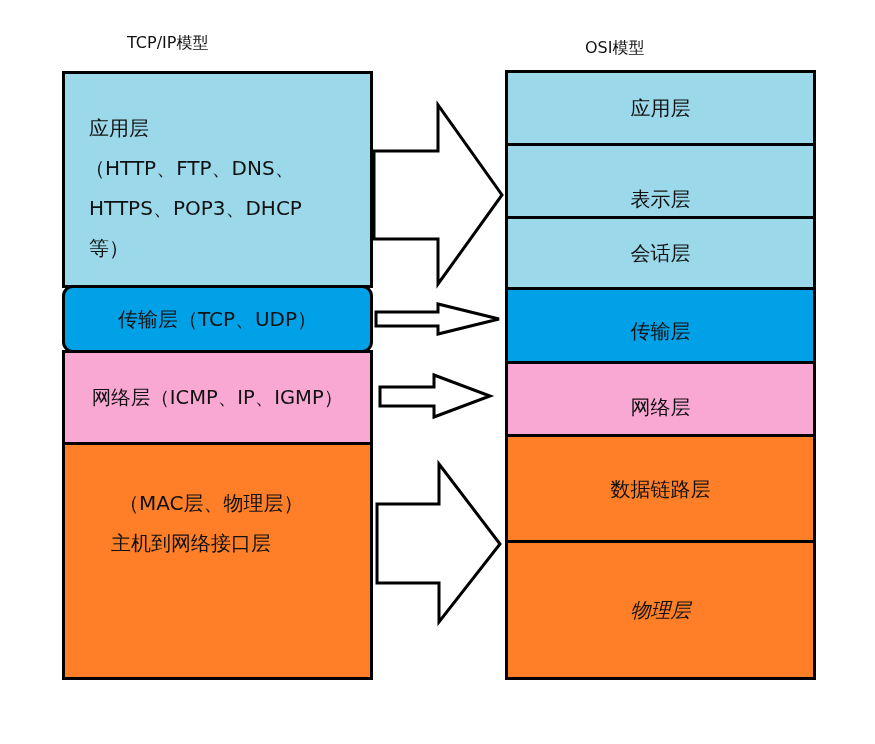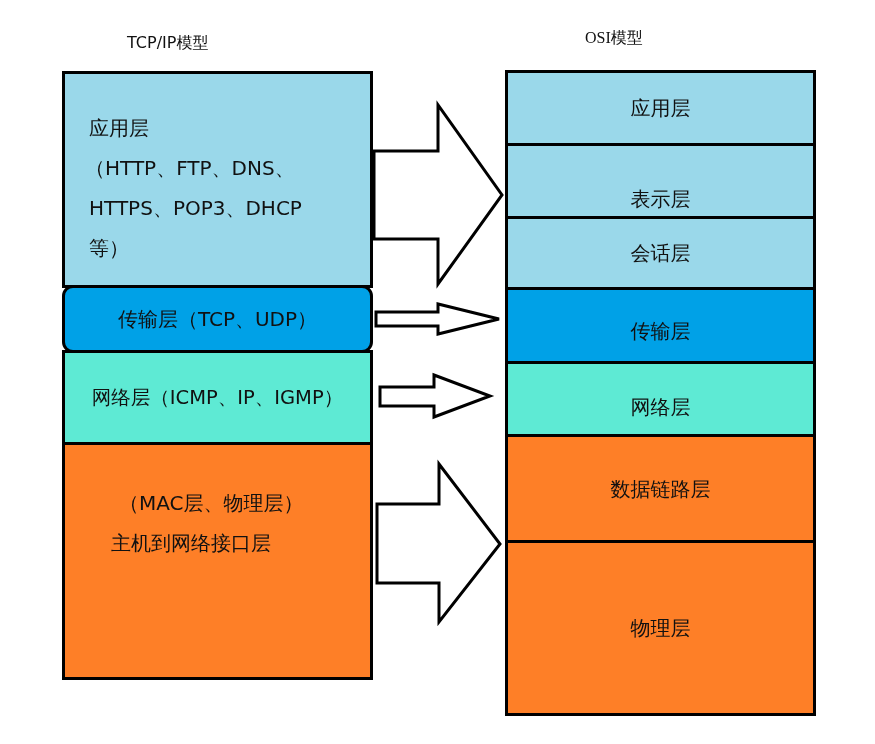--- a/index.html
+++ b/index.html
@@ -14,33 +14,33 @@
       overflow: hidden;
       font-family: "DejaVu Sans", "Liberation Sans", sans-serif;
       color: #111111;
     }
     .title {
       position: absolute;
       font-size: 16px;
       white-space: nowrap;
     }
     #tcp-title { left: 127px; top: 33px; }
-    #osi-title { left: 585px; top: 28px; font-family: Liberation Serif, serif; }
+    #osi-title { left: 585px; top: 38px; }
 
     .layer {
       position: absolute;
       box-sizing: border-box;
       border: 3px solid #000;
       font-size: 20px;
       line-height: 1.7;
     }
     .layer + .layer { }
     .light { background: #9ad8ea; }
     .blue  { background: #00a1e7; }
-    .green { background: #5eead4; }
+    .green { background: #f9a8d4; }
     .orange{ background: #fe7f27; }
 
     
     #tcp-app { left: 62px; top: 71px; width: 311px; height: 217px; padding: 34px 0 0 24px; line-height: 40px; }
     #tcp-app .line { display: block; white-space: nowrap; }
     #tcp-app .l1 { padding-left: 0; }
     #tcp-app .l2 { padding-left: 0; margin-left: -4px; }
     #tcp-transport { left: 62px; top: 285px; width: 311px; height: 68px; display: flex; align-items: center; justify-content: center; border-radius: 11px; }
     #tcp-network { left: 62px; top: 350px; width: 311px; height: 95px; display: flex; align-items: center; justify-content: center; white-space: nowrap; font-size: 19.5px; }
     #tcp-host { left: 62px; top: 442px; width: 311px; height: 238px; padding: 38px 0 0 46px; line-height: 40px; }
@@ -48,21 +48,21 @@
     #tcp-host .l2 { margin-left: 8px; }
 
     
     .osi { left: 505px; width: 311px; display: flex; align-items: center; justify-content: center; }
     #osi-app { top: 70px; height: 76px; }
     #osi-pres { top: 143px; height: 76px; align-items: flex-end; }
     #osi-sess { top: 216px; height: 74px; }
     #osi-trans { top: 287px; height: 88px; }
     #osi-net { top: 361px; height: 91px; }
     #osi-dl { top: 434px; height: 109px; }
-    #osi-phys { top: 540px; height: 176px; }
+    #osi-phys { top: 540px; height: 140px; font-style: italic; }
     .osi span { display: inline-block; }
 
     svg.arrow { position: absolute; overflow: visible; }
   </style>
 </head>
 <body>
 
 <div id="tcp-title" class="title">TCP/IP模型</div>
 <div id="osi-title" class="title">OSI模型</div>
 

